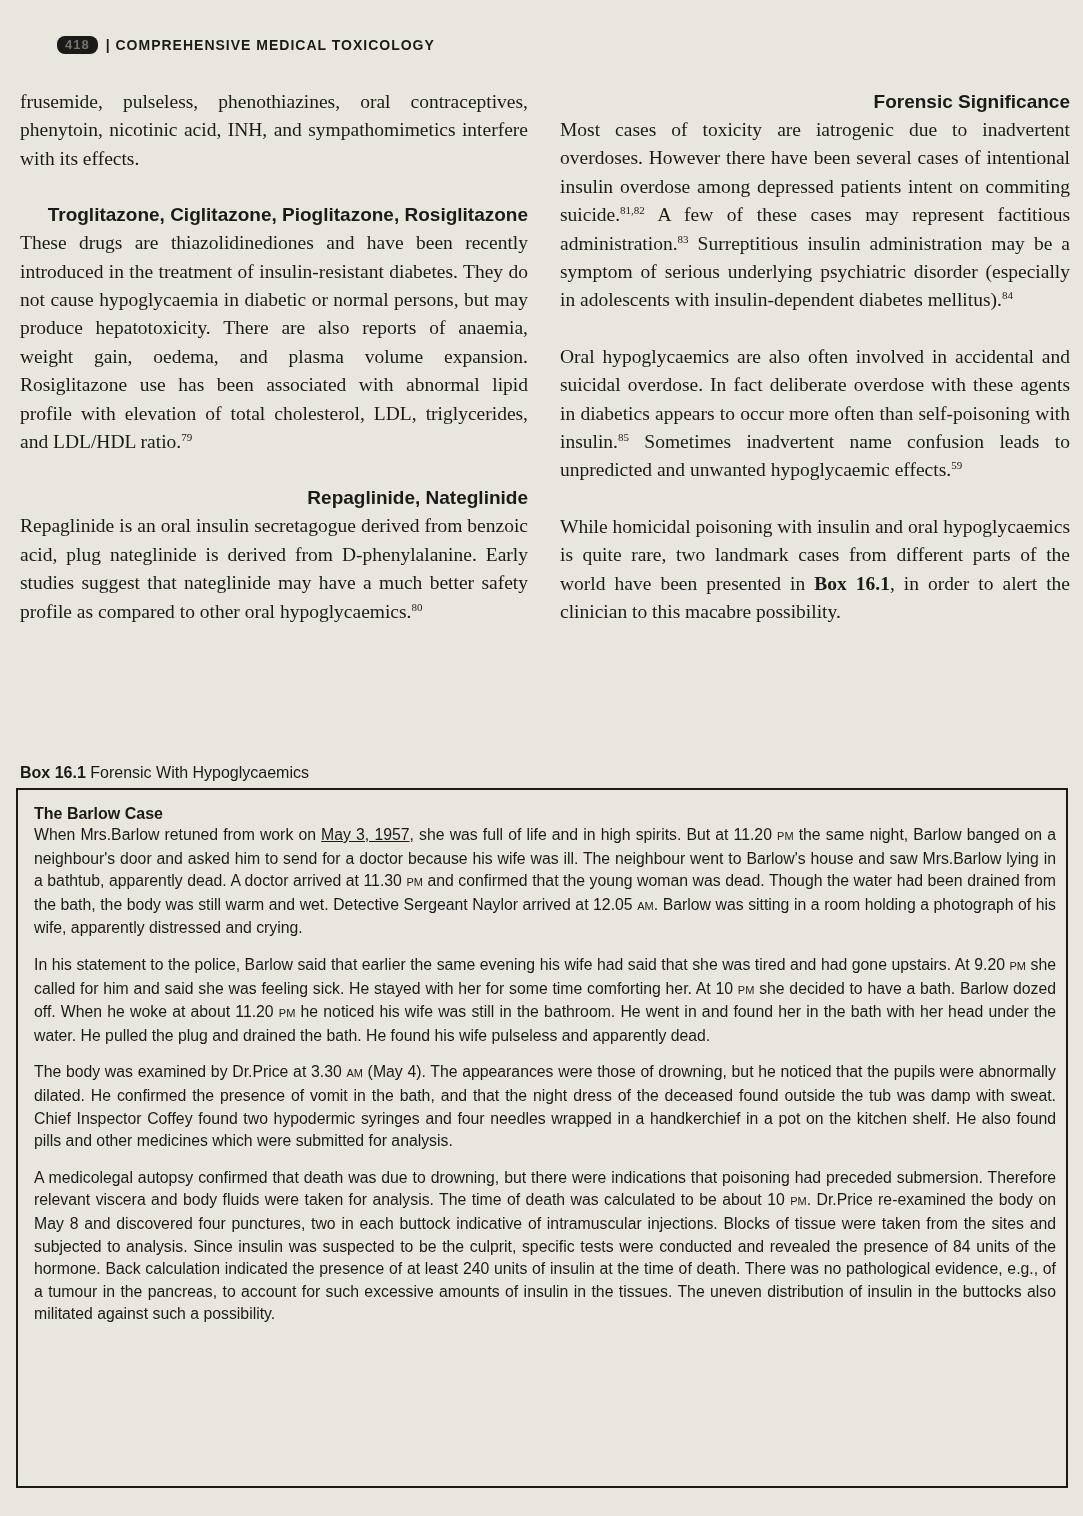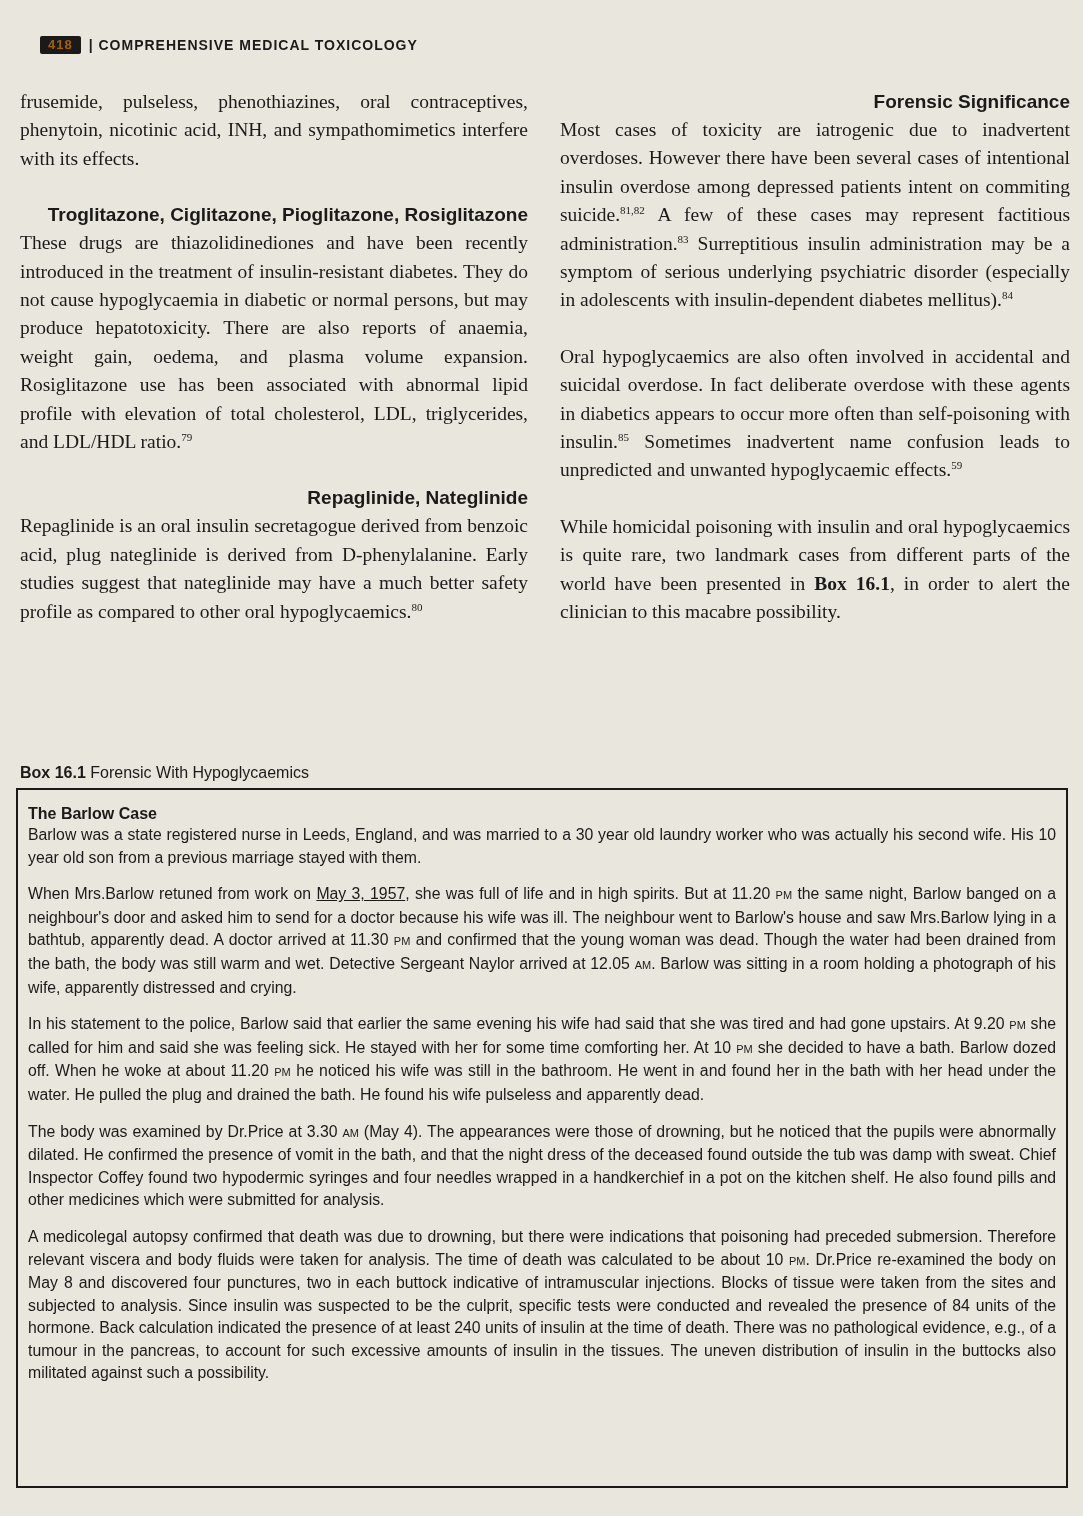--- a/index.html
+++ b/index.html
@@ -10,22 +10,22 @@
     font-family: "Liberation Serif", serif;
     position: relative;
   }
   .header {
     position: absolute; left: 40px; top: 36px;
     display: flex; align-items: center; gap: 8px;
     font-family: "Liberation Sans", sans-serif;
     font-weight: bold; font-size: 14px; letter-spacing: 1px;
   }
   .page-badge {
-    background: #1b1a18; color: #a16207;
-    border-radius: 2px; padding: 0 8px; font-size: 13px; line-height: 18px;
+    background: #1b1a18; color: #737373;
+    border-radius: 8px; padding: 0 8px; font-size: 13px; line-height: 18px; margin-left: 17px;
   }
   .col {
     position: absolute; top: 88px;
     font-size: 19.5px; line-height: 28.4px; text-align: justify;
   }
   .col-left { left: 20px; width: 508px; }
   .col-right { left: 560px; width: 510px; }
   .col p { margin: 0; }
   .col .gap { height: 28px; }
   .heading {
@@ -35,21 +35,21 @@
   .heading-italic { font-style: italic; }
   sup { font-size: 11px; line-height: 0; }
   .box-caption {
     position: absolute; left: 20px; top: 764px;
     font-family: "Liberation Sans", sans-serif; font-size: 16px;
   }
   .box-caption b { font-weight: bold; }
   .box {
     position: absolute; left: 16px; top: 788px; width: 1052px; height: 700px;
     border: 2px solid #1b1a18; box-sizing: border-box;
-    padding: 14px 10px 0 10px;
+    padding: 14px 10px 0 16px;
     font-family: "Liberation Sans", sans-serif;
     font-size: 15.8px; line-height: 22.6px; text-align: justify;
   }
   .box-title { font-weight: bold; font-size: 16px; line-height: 20px; }
   .box p { margin: 0 0 14px 0; }
   .sc { font-size: 11px; }
   .u { text-decoration: underline; }
   .contd {
     position: absolute; right: 38px; top: 1561px;
     font-family: "Liberation Sans", sans-serif; font-weight: bold; font-size: 18px;
@@ -79,20 +79,19 @@
   <div class="gap"></div>
   <p><span>Oral hypoglycaemics are also often involved in accidental and suicidal overdose. In fact deliberate overdose with these agents in diabetics appears to occur more often than self-poisoning with insulin.</span><sup>85</sup><span> Sometimes inadvertent name confusion leads to unpredicted and unwanted hypoglycaemic effects.</span><sup>59</sup></p>
   <div class="gap"></div>
   <p><span>While homicidal poisoning with insulin and oral hypoglycaemics is quite rare, two landmark cases from different parts of the world have been presented in </span><b>Box 16.1</b><span>, in order to alert the clinician to this macabre possibility.</span></p>
 </div>
 
 <div class="box-caption"><b>Box 16.1</b><span> Forensic With Hypoglycaemics</span></div>
 
 <div class="box">
   <div class="box-title">The Barlow Case</div>
-  <p>Barlow was a state registered nurse in Leeds, England, and was married to a 30 year old laundry worker who was actually his second wife. His 10 year old son from a previous marriage stayed with them.</p>
   <p><span>When Mrs.Barlow retuned from work on </span><span class="u">May 3, 1957</span><span>, she was full of life and in high spirits. But at 11.20 </span><span class="sc">PM</span><span> the same night, Barlow banged on a neighbour's door and asked him to send for a doctor because his wife was ill. The neighbour went to Barlow's house and saw Mrs.Barlow lying in a bathtub, apparently dead. A doctor arrived at 11.30 </span><span class="sc">PM</span><span> and confirmed that the young woman was dead. Though the water had been drained from the bath, the body was still warm and wet. Detective Sergeant Naylor arrived at 12.05 </span><span class="sc">AM</span><span>. Barlow was sitting in a room holding a photograph of his wife, apparently distressed and crying.</span></p>
   <p><span>In his statement to the police, Barlow said that earlier the same evening his wife had said that she was tired and had gone upstairs. At 9.20 </span><span class="sc">PM</span><span> she called for him and said she was feeling sick. He stayed with her for some time comforting her. At 10 </span><span class="sc">PM</span><span> she decided to have a bath. Barlow dozed off. When he woke at about 11.20 </span><span class="sc">PM</span><span> he noticed his wife was still in the bathroom. He went in and found her in the bath with her head under the water. He pulled the plug and drained the bath. He found his wife pulseless and apparently dead.</span></p>
   <p><span>The body was examined by Dr.Price at 3.30 </span><span class="sc">AM</span><span> (May 4). The appearances were those of drowning, but he noticed that the pupils were abnormally dilated. He confirmed the presence of vomit in the bath, and that the night dress of the deceased found outside the tub was damp with sweat. Chief Inspector Coffey found two hypodermic syringes and four needles wrapped in a handkerchief in a pot on the kitchen shelf. He also found pills and other medicines which were submitted for analysis.</span></p>
   <p><span>A medicolegal autopsy confirmed that death was due to drowning, but there were indications that poisoning had preceded submersion. Therefore relevant viscera and body fluids were taken for analysis. The time of death was calculated to be about 10 </span><span class="sc">PM</span><span>. Dr.Price re-examined the body on May 8 and discovered four punctures, two in each buttock indicative of intramuscular injections. Blocks of tissue were taken from the sites and subjected to analysis. Since insulin was suspected to be the culprit, specific tests were conducted and revealed the presence of 84 units of the hormone. Back calculation indicated the presence of at least 240 units of insulin at the time of death. There was no pathological evidence, e.g., of a tumour in the pancreas, to account for such excessive amounts of insulin in the tissues. The uneven distribution of insulin in the buttocks also militated against such a possibility.</span></p>
 </div>
 
 <div class="contd">contd.</div>
 
 </body></html>

